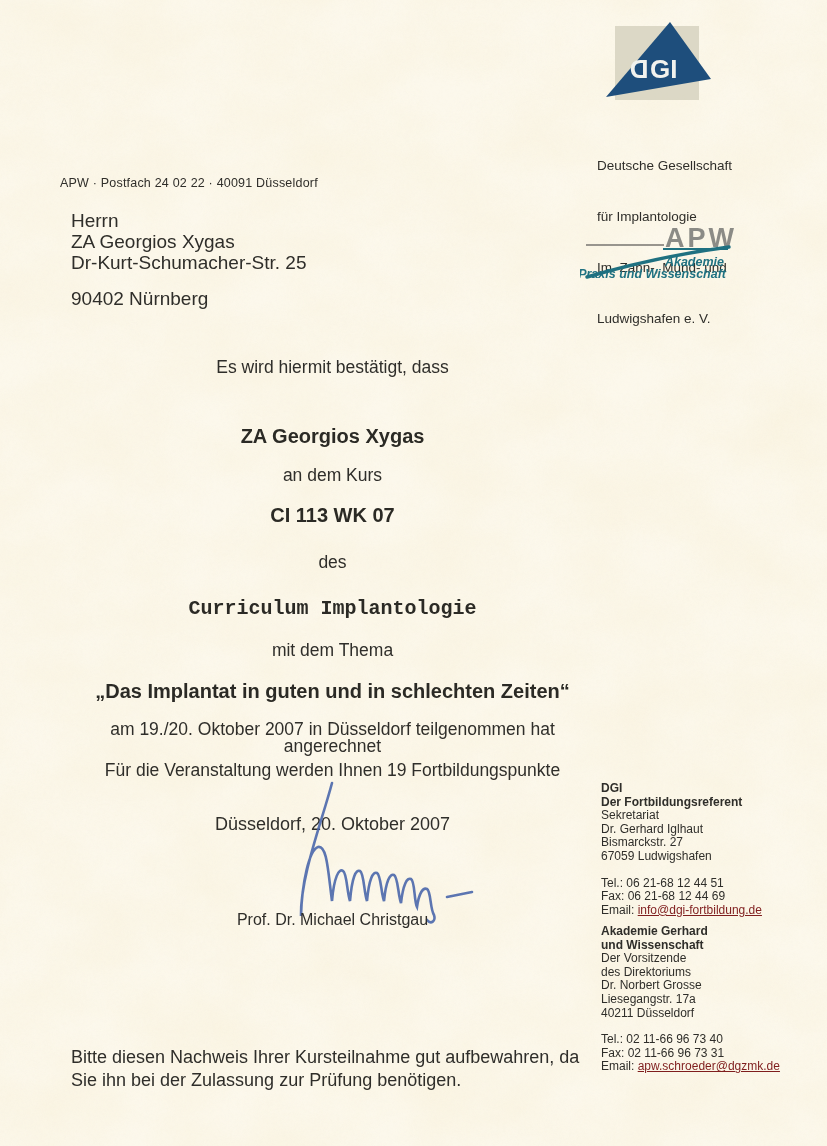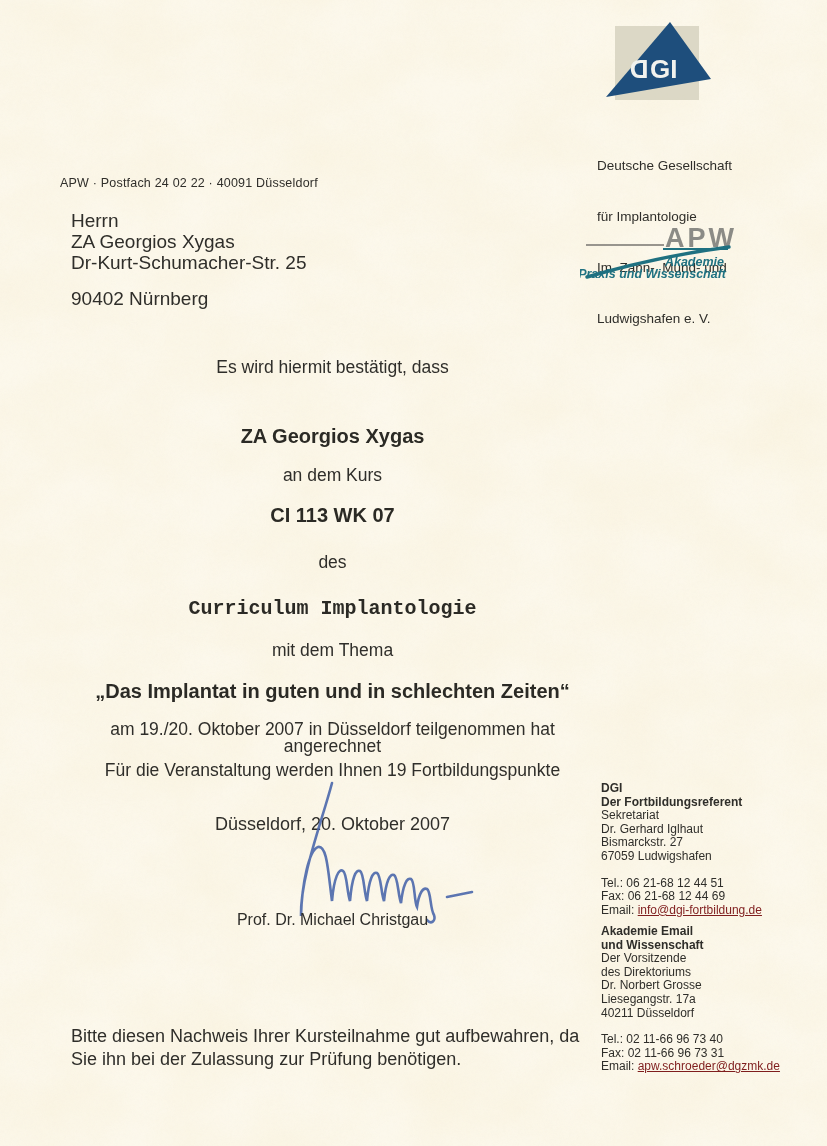--- a/index.html
+++ b/index.html
@@ -123,33 +123,33 @@
     <div>67059 Ludwigshafen</div>
     <div class="gap"></div>
     <div>Tel.: 06 21-68 12 44 51</div>
     <div>Fax: 06 21-68 12 44 69</div>
     <div>
       <span>Email: </span><a class="mail">info@dgi-fortbildung.de</a>
     </div>
   </div>
 
   <div class="abs layer side" style="left:601px;top:925px;">
-    <div class="b">Akademie Email</div>
+    <div class="b">Akademie Gerhard</div>
     <div class="b">und Wissenschaft</div>
     <div>Der Vorsitzende</div>
     <div>des Direktoriums</div>
     <div>Dr. Norbert Grosse</div>
     <div>Liesegangstr. 17a</div>
     <div>40211 Düsseldorf</div>
     <div class="gap"></div>
     <div>Tel.: 02 11-66 96 73 40</div>
     <div>Fax: 02 11-66 96 73 31</div>
     <div>
       <span>Email: </span><a class="mail">apw.schroeder@dgzmk.de</a>
     </div>
   </div>
 
-  <div class="abs layer footer" style="left:71px;top:1025px;width:530px;">
+  <div class="abs layer footer" style="left:71px;top:1046px;width:530px;">
     <div>Bitte diesen Nachweis Ihrer Kursteilnahme gut aufbewahren, da</div>
     <div>Sie ihn bei der Zulassung zur Prüfung benötigen.</div>
   </div>
 
 </div>
 
 </body></html>

